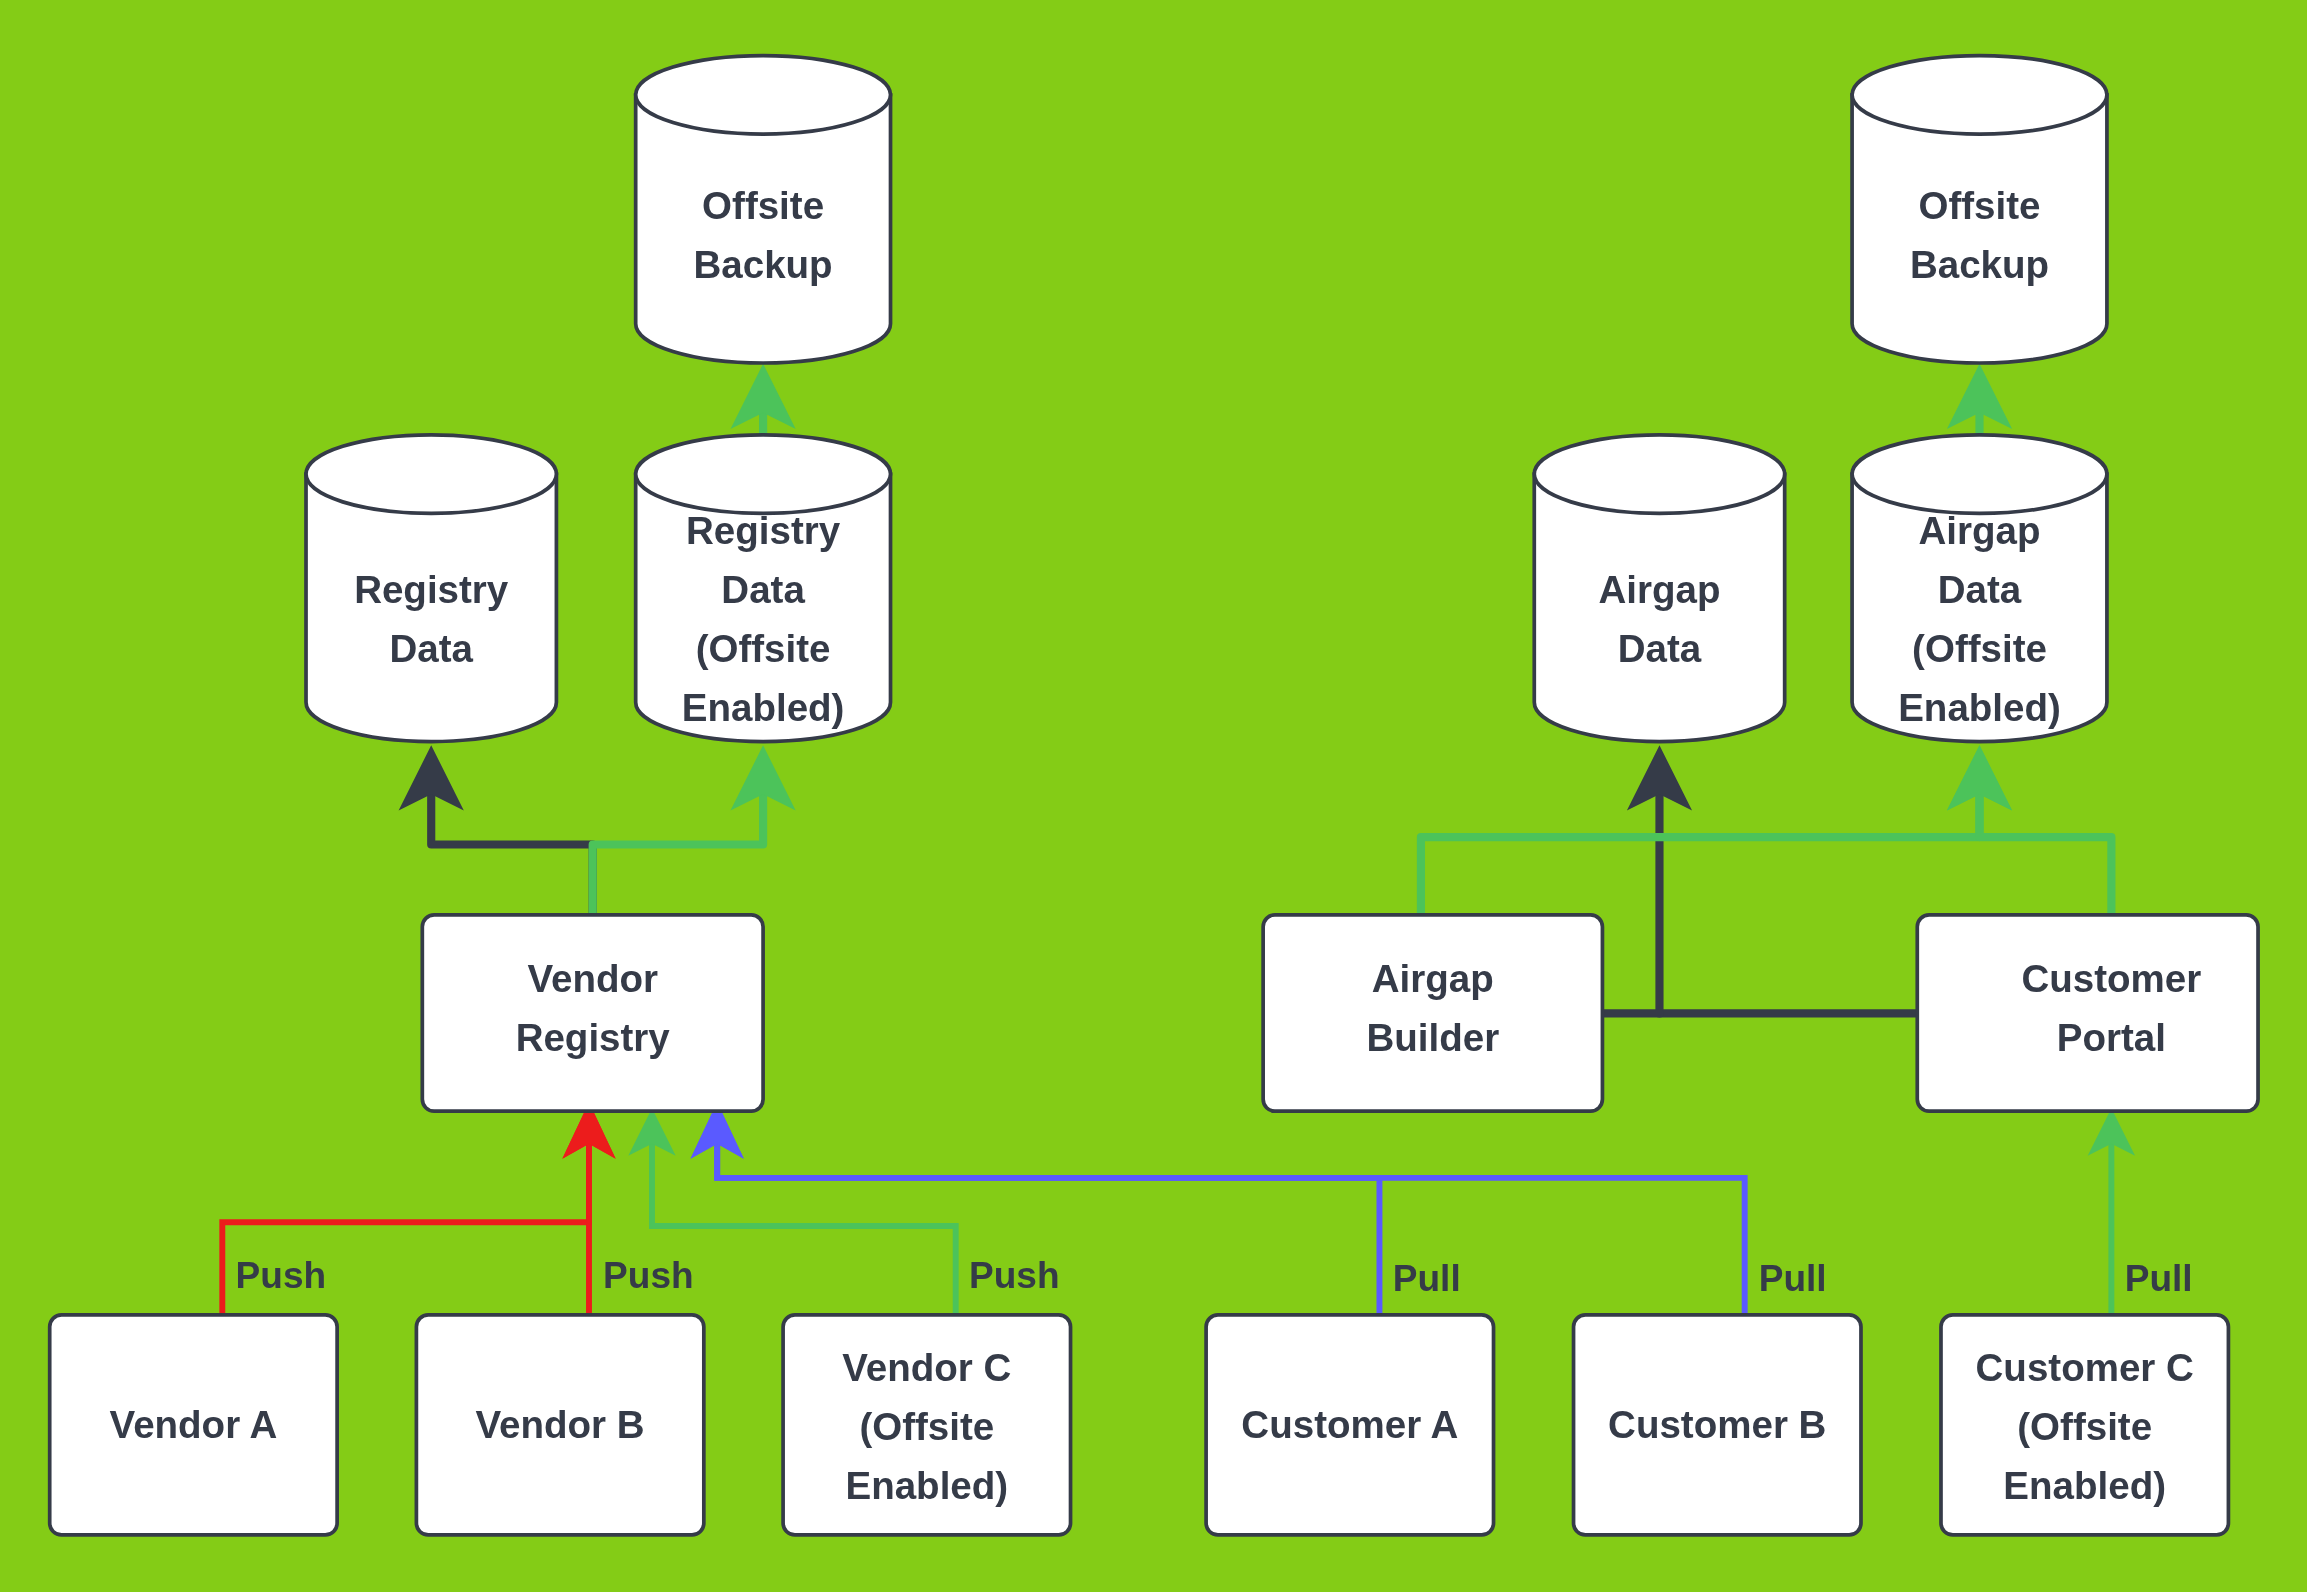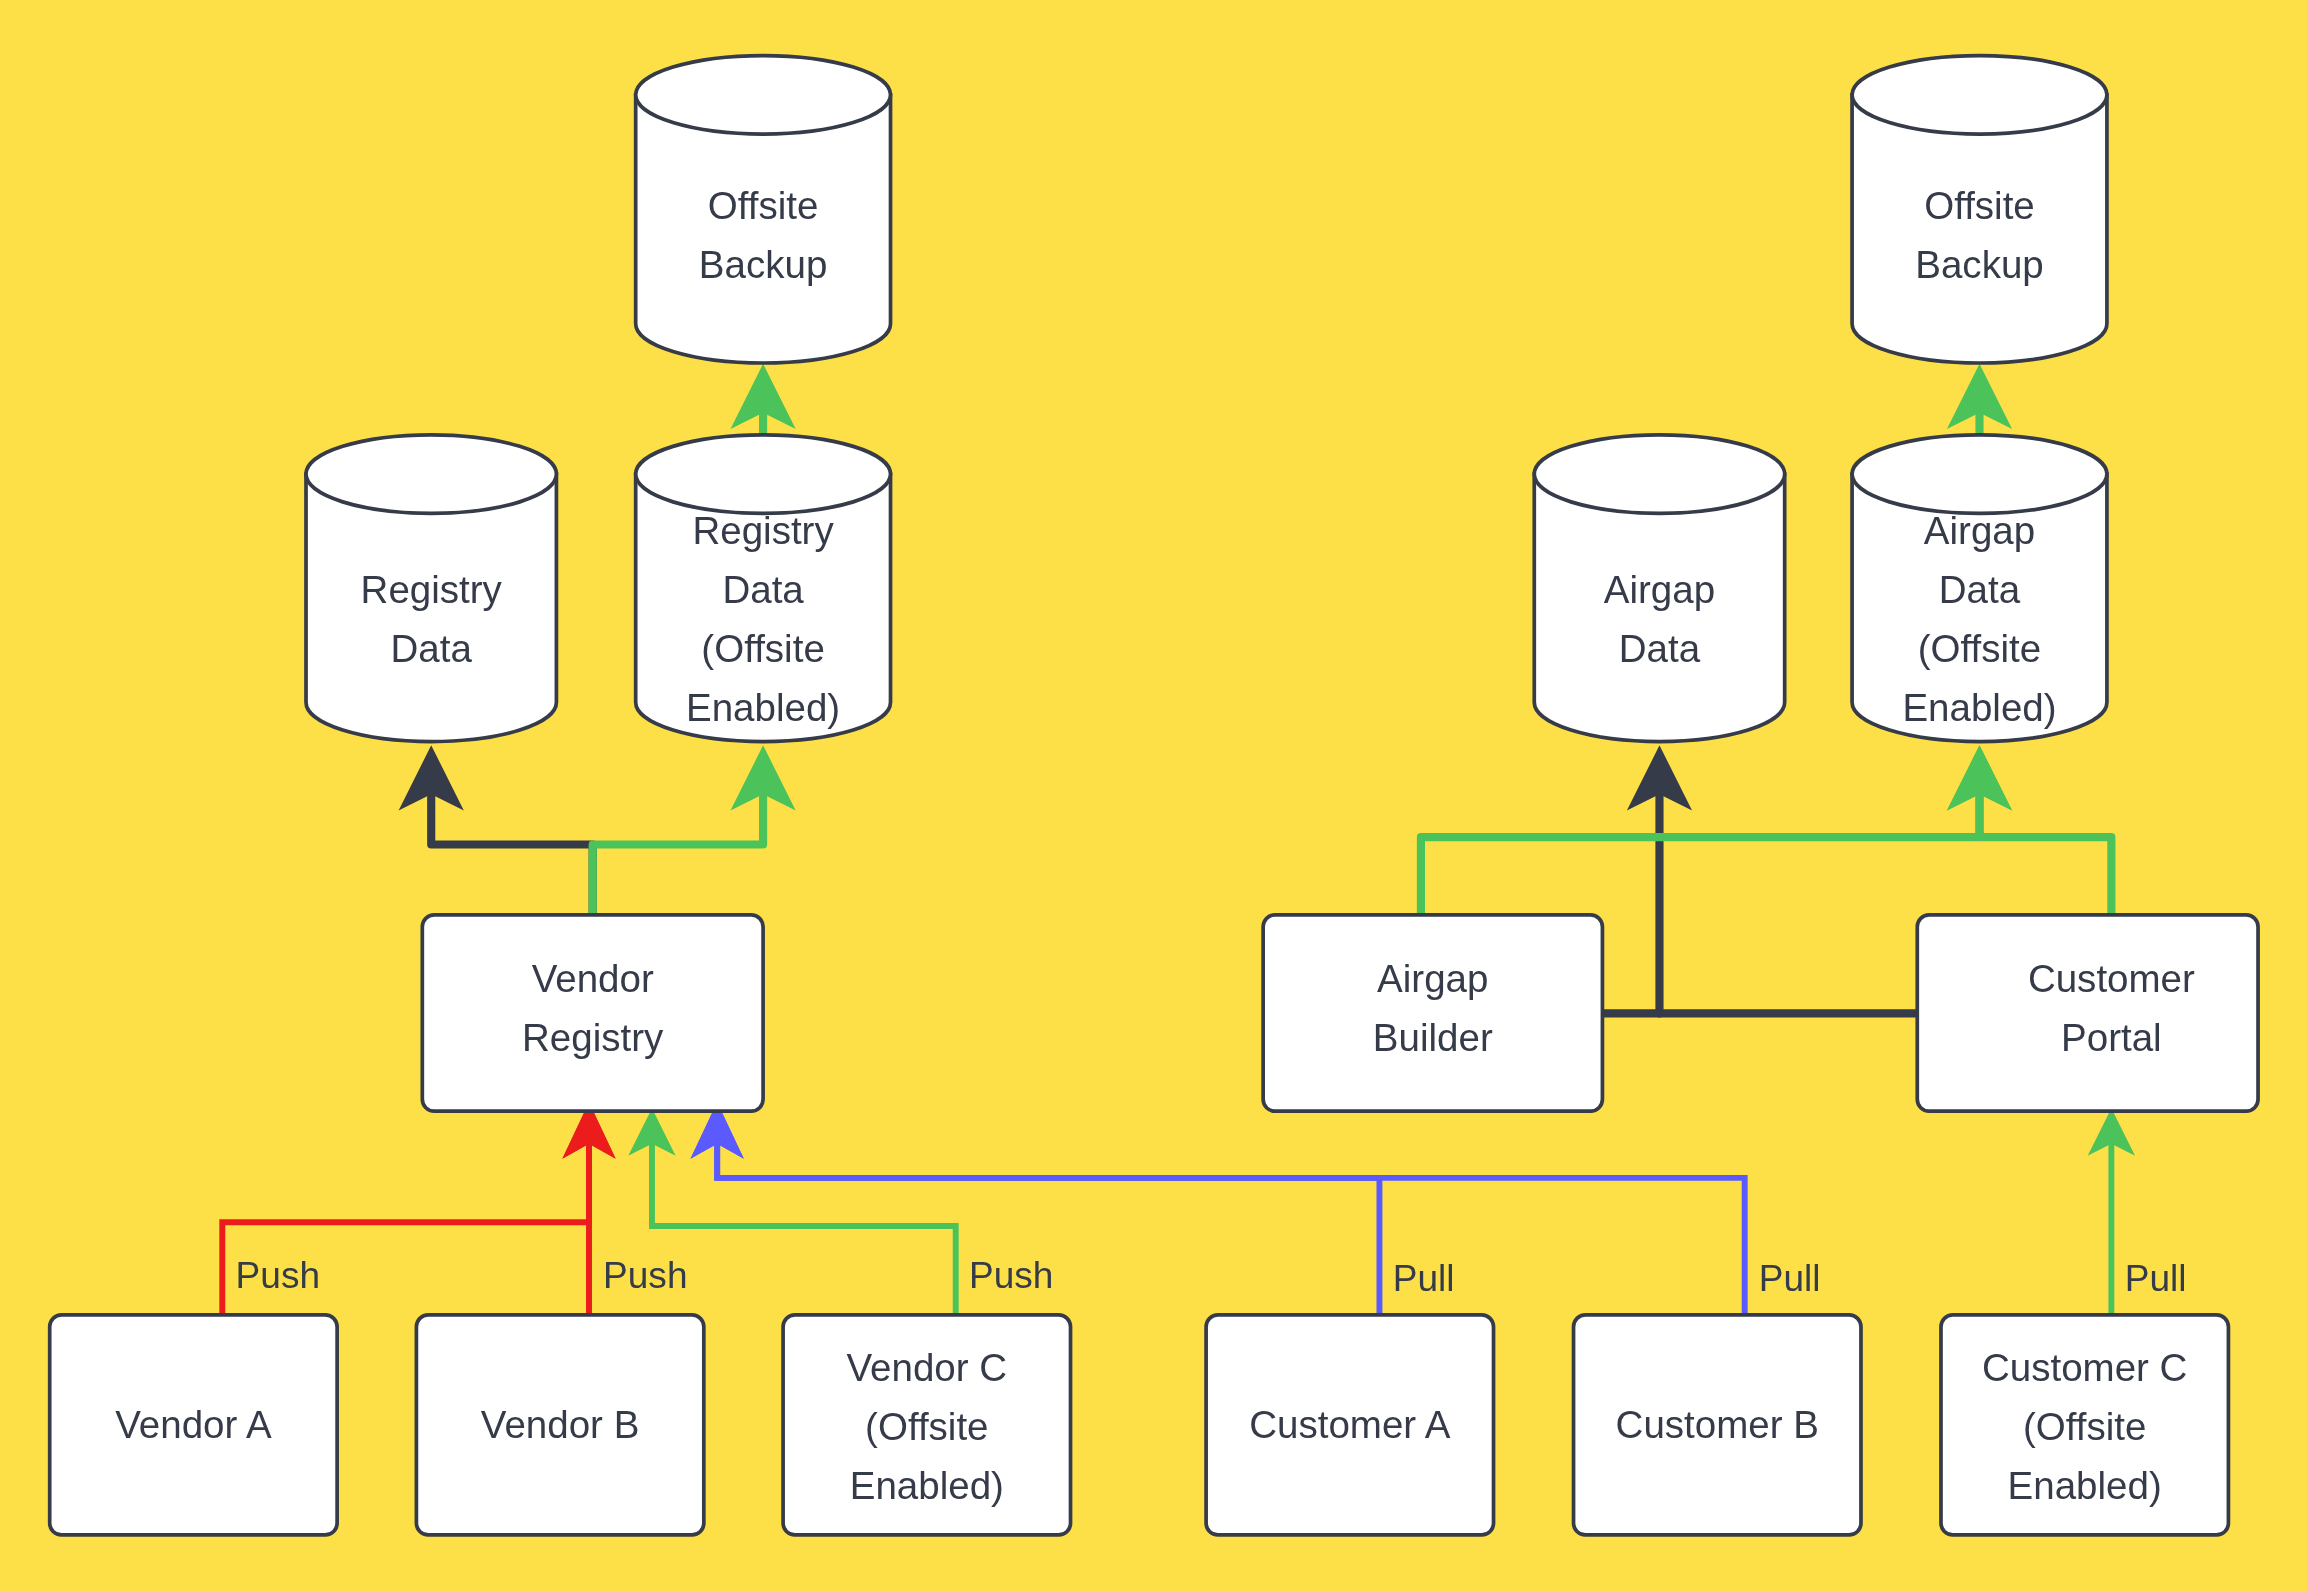--- a/index.html
+++ b/index.html
@@ -7,22 +7,23 @@
     padding: 0;
     background: #ffffff;
   }
   body {
     font-family: "Liberation Sans", sans-serif;
   }
   #canvas {
     position: relative;
     width: 2307px;
     height: 1592px;
-    background: #fde047;
+    background: #84cc16;
     overflow: hidden;
+    font-weight: bold;
   }
   #diagram-svg {
     position: absolute;
     top: 0;
     left: 0;
     width: 2307px;
     height: 1592px;
   }
   .node-label {
     font-family: "Liberation Sans", sans-serif;

